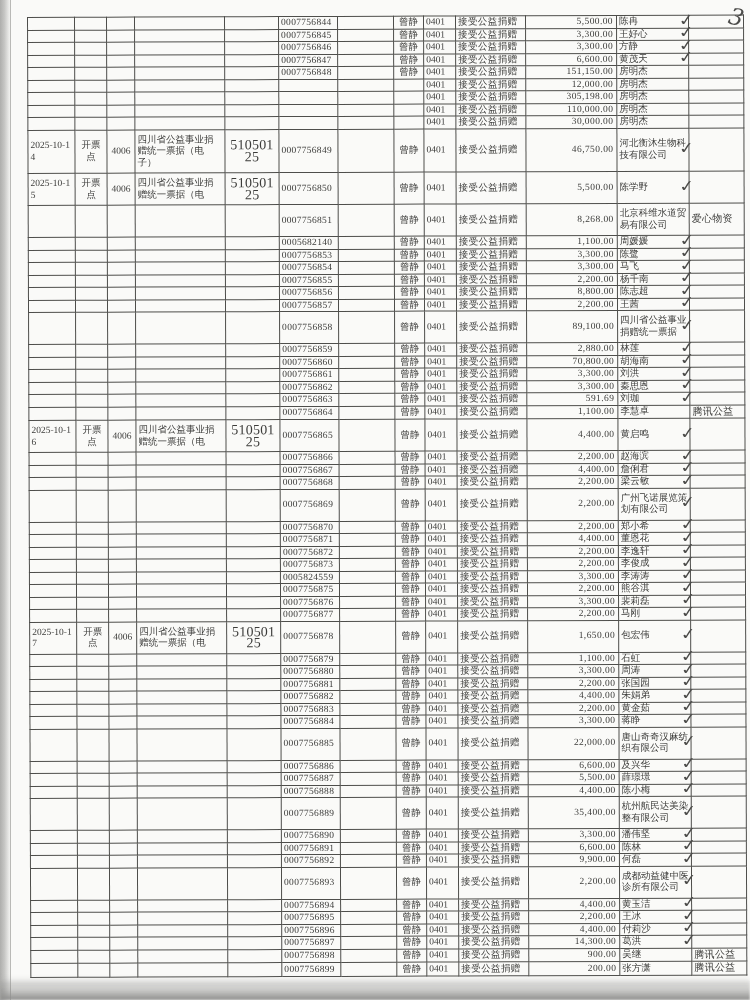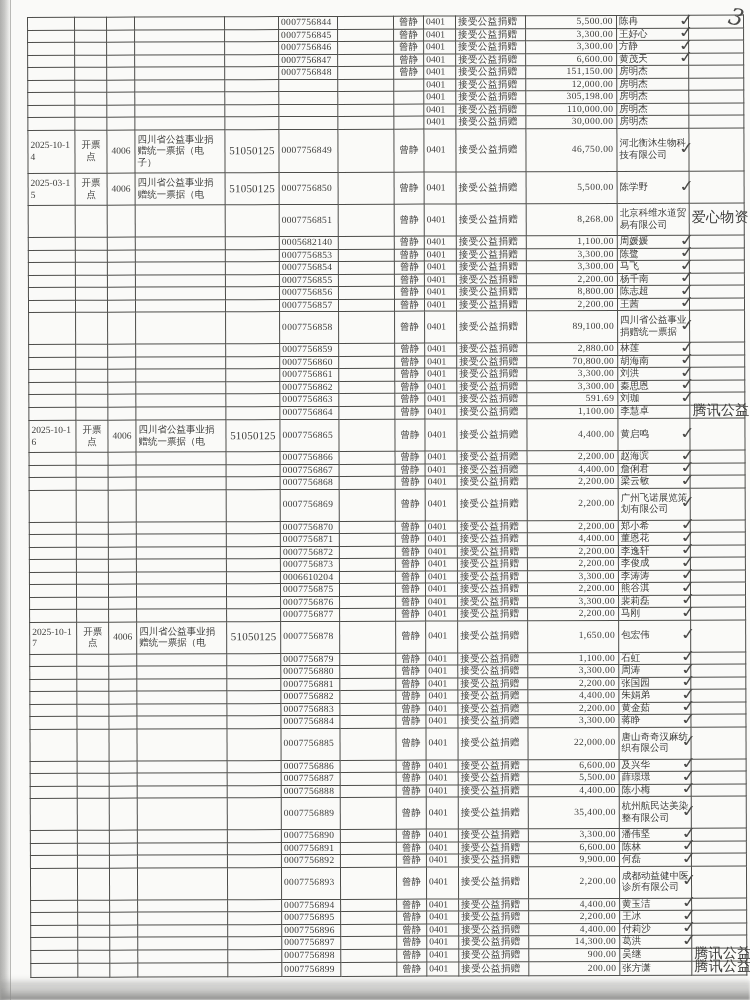--- a/index.html
+++ b/index.html
@@ -17,28 +17,28 @@
     transform:rotate(14deg);font-family:"DejaVu Serif",serif;font-style:italic;}
   .tbl-wrap{position:absolute;left:27px;top:17px;transform:rotate(-0.2deg);transform-origin:0 0;}
   table{border-collapse:collapse;table-layout:fixed;width:716px;color:#3c3c3a;}
   table{border:1.6px solid #42423f;}
   td{border:1px solid #4e4e4b;padding:0 2px;font-size:9.5px;line-height:11.5px;
      overflow:hidden;vertical-align:middle;word-break:break-all;}
   tr.plain td{height:11px;}
   tr.tall td{padding-top:4px;padding-bottom:4px;}
   .c-date{text-align:left;}
   .c-point,.c-code,.c-op,.c-acct{text-align:center;}
-  .c-acct{font-size:11px;letter-spacing:.2px;}
+  .c-acct{font-size:14px;letter-spacing:.2px;}
   .c-inv{letter-spacing:.3px;}
   .c-type{letter-spacing:.4px;margin-top:28px;}
   .c-amount{text-align:right;letter-spacing:.4px;padding-right:3px;font-family:Liberation Serif, serif;}
   .c-check{position:relative;overflow:visible;}
   .check{position:absolute;left:-9px;top:50%;transform:translateY(-58%) rotate(-8deg) scaleX(1.25);
     font-size:15px;color:#4b4b49;font-family:"DejaVu Sans",sans-serif;}
-  .remark{font-size:14px;letter-spacing:.3px;white-space:nowrap;font-family:Liberation Mono, monospace;}
+  .remark{font-size:10px;letter-spacing:.3px;white-space:nowrap;}
 </style>
 </head>
 <body>
 
 <div class="page">
   <div class="tbl-wrap">
     <table>
       <colgroup>
         <col style="width:47px">
           <col style="width:32px">
@@ -209,21 +209,21 @@
             <td class="c-op">曾静</td>
             <td class="c-tcode">0401</td>
             <td class="c-type">接受公益捐赠</td>
             <td class="c-amount">46,750.00</td>
             <td class="c-payer">河北衡沐生物科技有限公司</td>
             <td class="c-check">
               <span class="check">✓</span>
             </td>
           </tr>
           <tr class="tall">
-            <td class="c-date">2025-03-15</td>
+            <td class="c-date">2025-10-15</td>
             <td class="c-point">开票点</td>
             <td class="c-code">4006</td>
             <td class="c-receipt">四川省公益事业捐赠统一票据（电</td>
             <td class="c-acct">51050125</td>
             <td class="c-inv">0007756850</td>
             <td class="c-blank"></td>
             <td class="c-op">曾静</td>
             <td class="c-tcode">0401</td>
             <td class="c-type">接受公益捐赠</td>
             <td class="c-amount">5,500.00</td>
@@ -618,21 +618,21 @@
             <td class="c-check">
               <span class="check">✓</span>
             </td>
           </tr>
           <tr class="plain">
             <td class="c-date"></td>
             <td class="c-point"></td>
             <td class="c-code"></td>
             <td class="c-receipt"></td>
             <td class="c-acct"></td>
-            <td class="c-inv">0006610204</td>
+            <td class="c-inv">0005824559</td>
             <td class="c-blank"></td>
             <td class="c-op">曾静</td>
             <td class="c-tcode">0401</td>
             <td class="c-type">接受公益捐赠</td>
             <td class="c-amount">3,300.00</td>
             <td class="c-payer">李涛涛</td>
             <td class="c-check">
               <span class="check">✓</span>
             </td>
           </tr>

